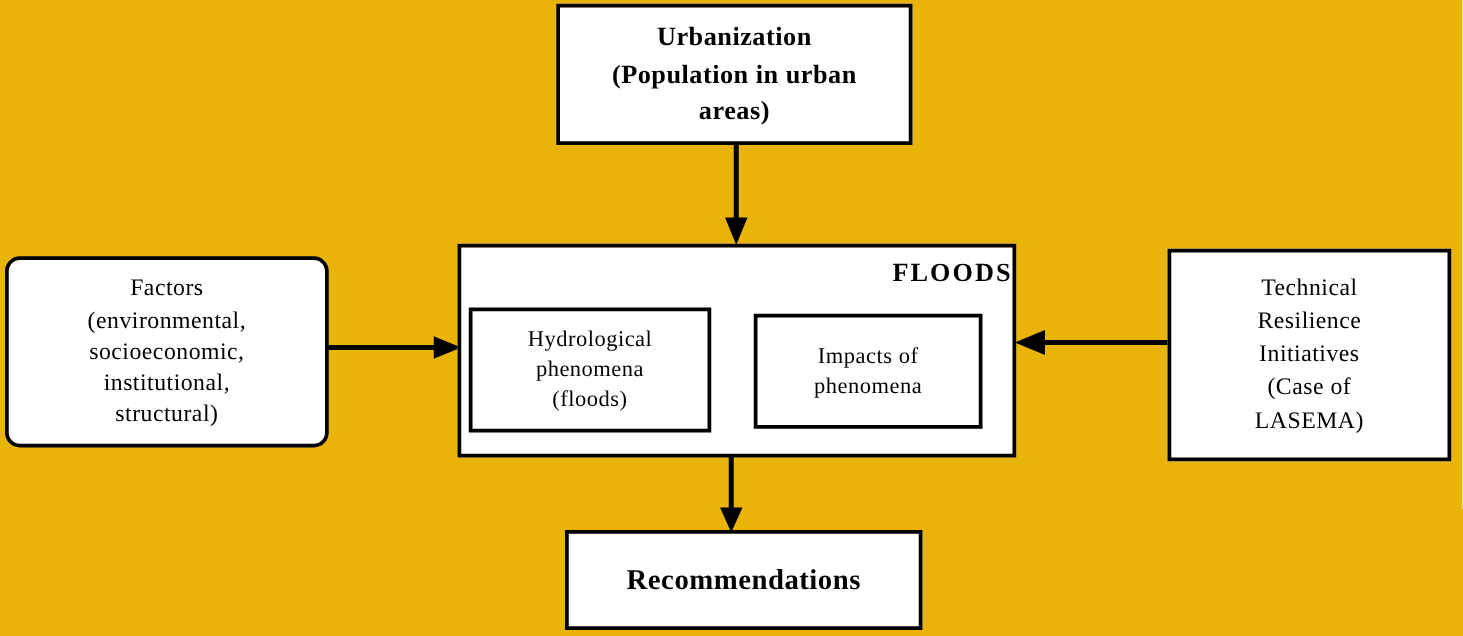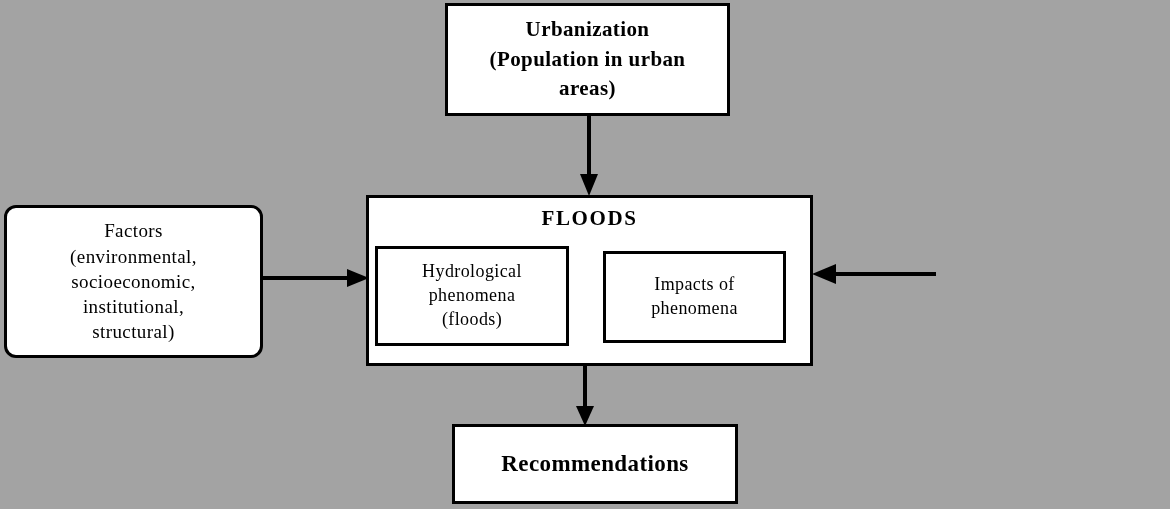--- a/index.html
+++ b/index.html
@@ -4,21 +4,21 @@
 <style>
   html, body {
     margin: 0;
     padding: 0;
     background: #ffffff;
   }
   #canvas {
     position: relative;
     width: 1170px;
     height: 509px;
-    background: #a3a3a3;
+    background: #eab308;
     overflow: hidden;
     font-family: "Liberation Serif", "DejaVu Serif", serif;
     color: #000000;
   }
   .box {
     position: absolute;
     box-sizing: border-box;
     border: 3px solid #000000;
     background: #ffffff;
     display: flex;
@@ -74,21 +74,21 @@
     width: 447px;
     height: 171px;
     display: block;
     padding: 0;
   }
   #floods-title {
     position: absolute;
     left: 0;
     top: 8px;
     width: 100%;
-    text-align: center;
+    text-align: right;
     font-size: 21px;
     font-weight: bold;
     letter-spacing: 1.6px;
   }
   .inner-box {
     position: absolute;
     box-sizing: border-box;
     border: 3px solid #000000;
     background: #ffffff;
     display: flex;
@@ -191,20 +191,27 @@
       <span class="box-text">Impacts of
 phenomena</span>
     </div>
   </div>
 
   <svg class="arrow" id="arrow-technical-to-floods" viewBox="0 0 124 28">
     <line x1="124" y1="14" x2="20" y2="14" stroke="#000000" stroke-width="4"></line>
     <polygon points="0,14 24,4 24,24" fill="#000000"></polygon>
   </svg>
 
+  <div class="box" id="box-technical-resilience">
+    <span class="box-text">Technical
+Resilience
+Initiatives
+(Case of
+LASEMA)</span>
+  </div>
 
   <svg class="arrow" id="arrow-floods-to-recommendations" viewBox="0 0 28 62">
     <line x1="14" y1="0" x2="14" y2="46" stroke="#000000" stroke-width="4"></line>
     <polygon points="14,62 5,42 23,42" fill="#000000"></polygon>
   </svg>
 
   <div class="box" id="box-recommendations">
     <span class="box-text">Recommendations</span>
   </div>
 

